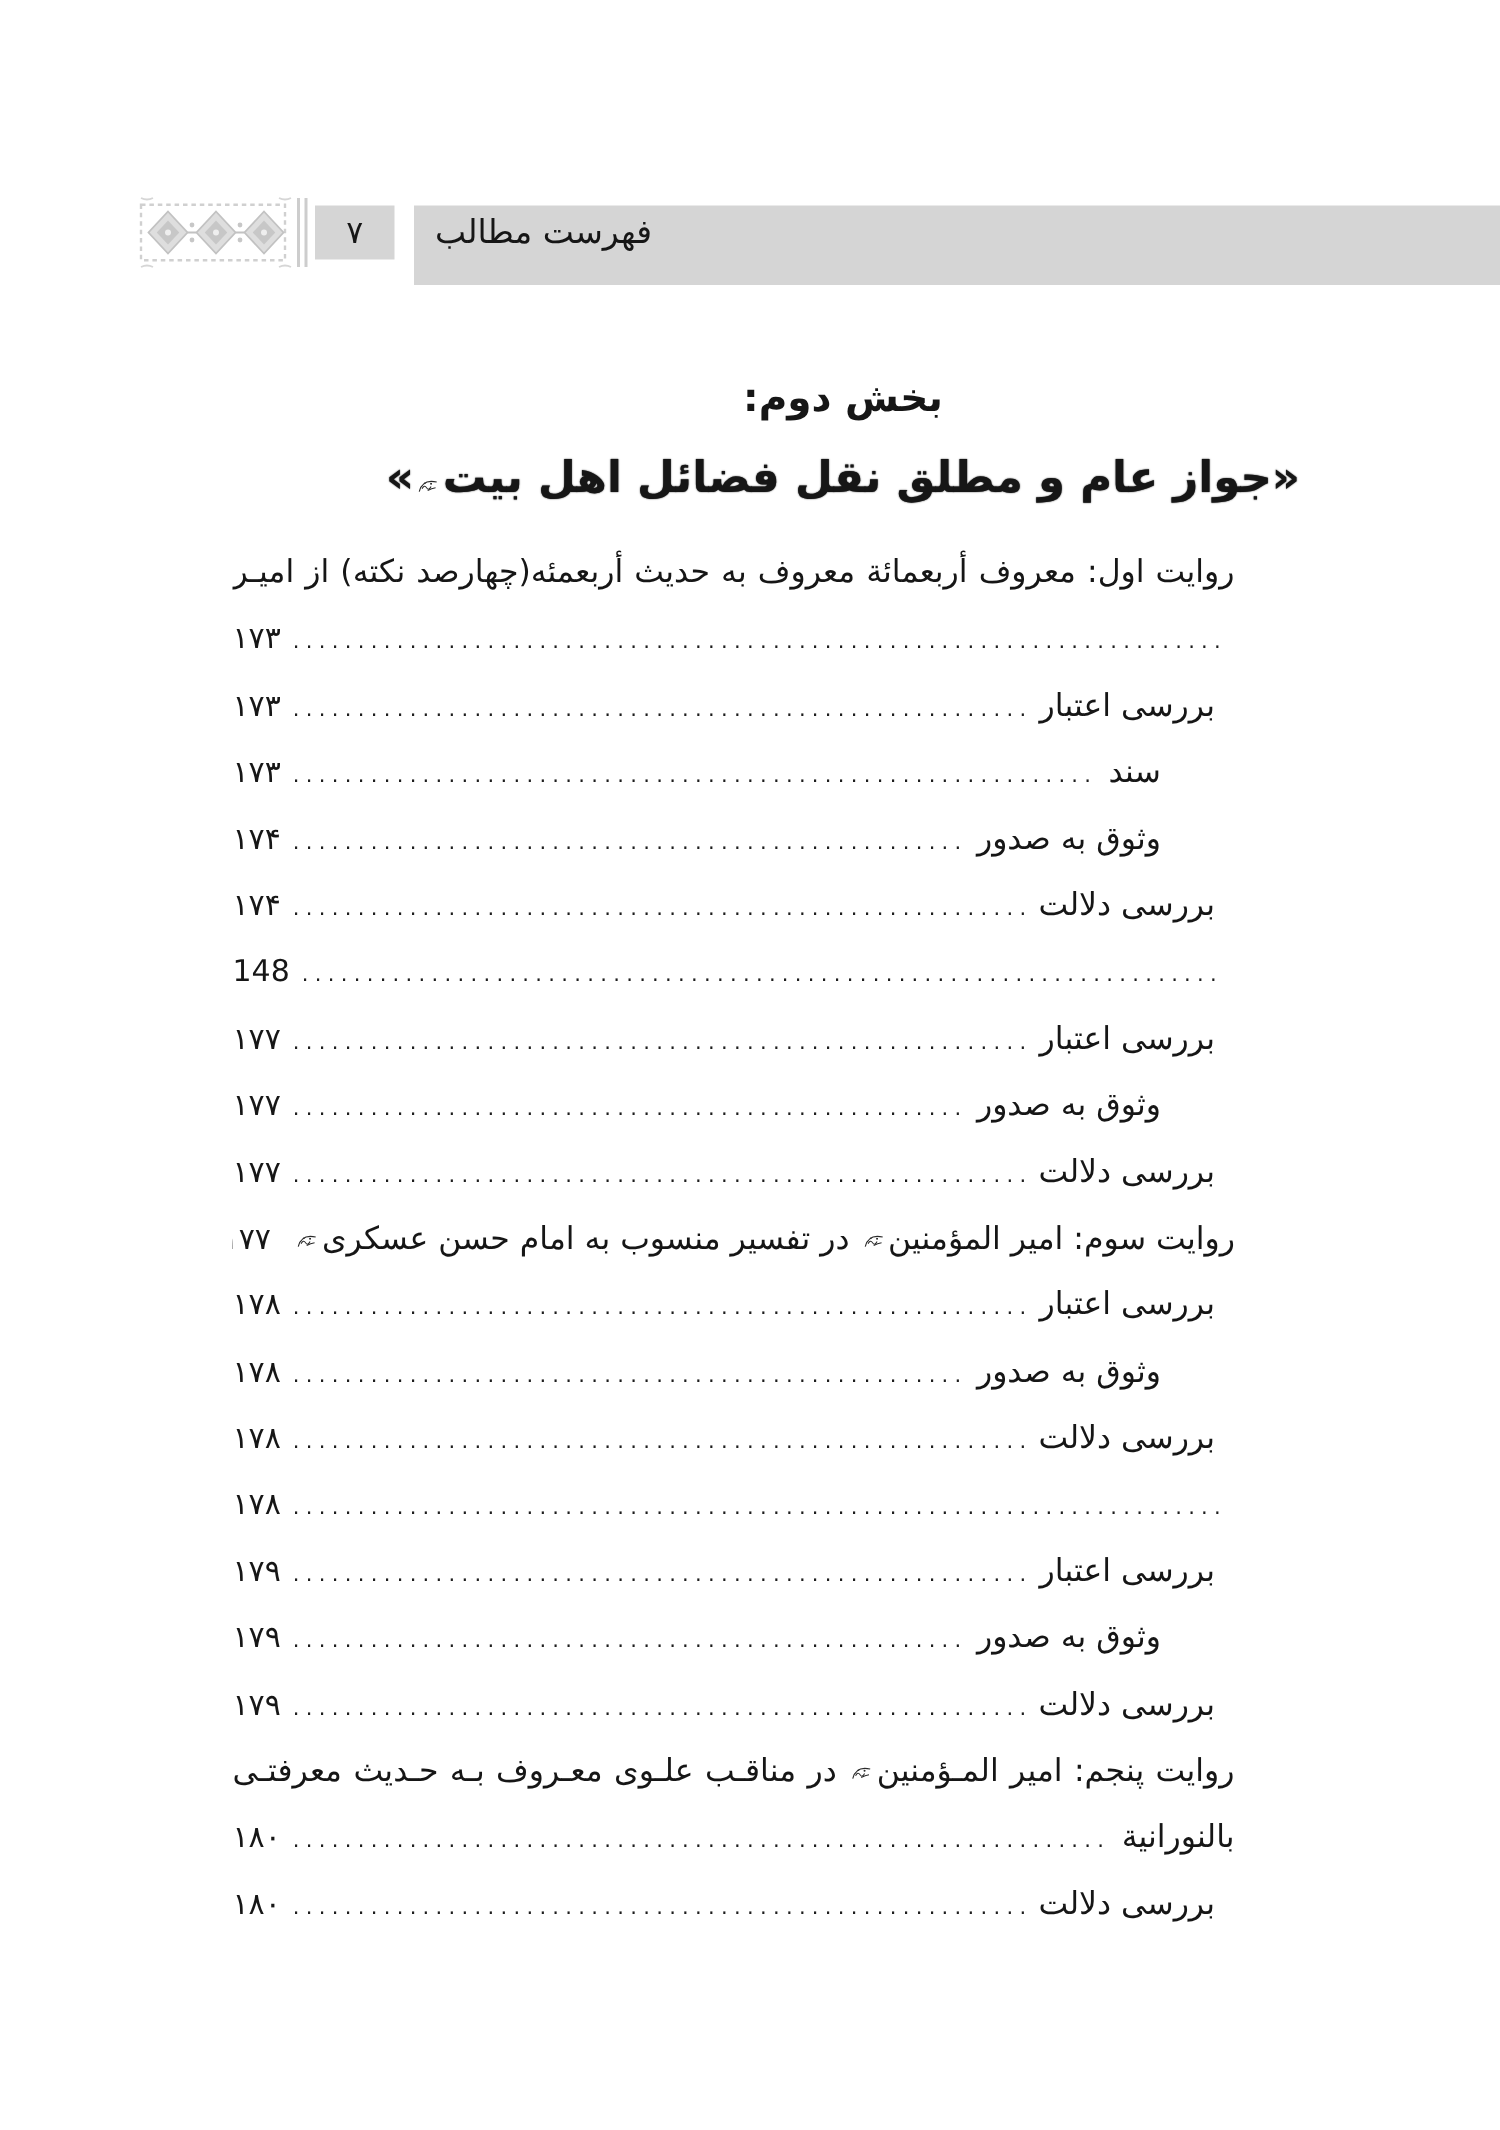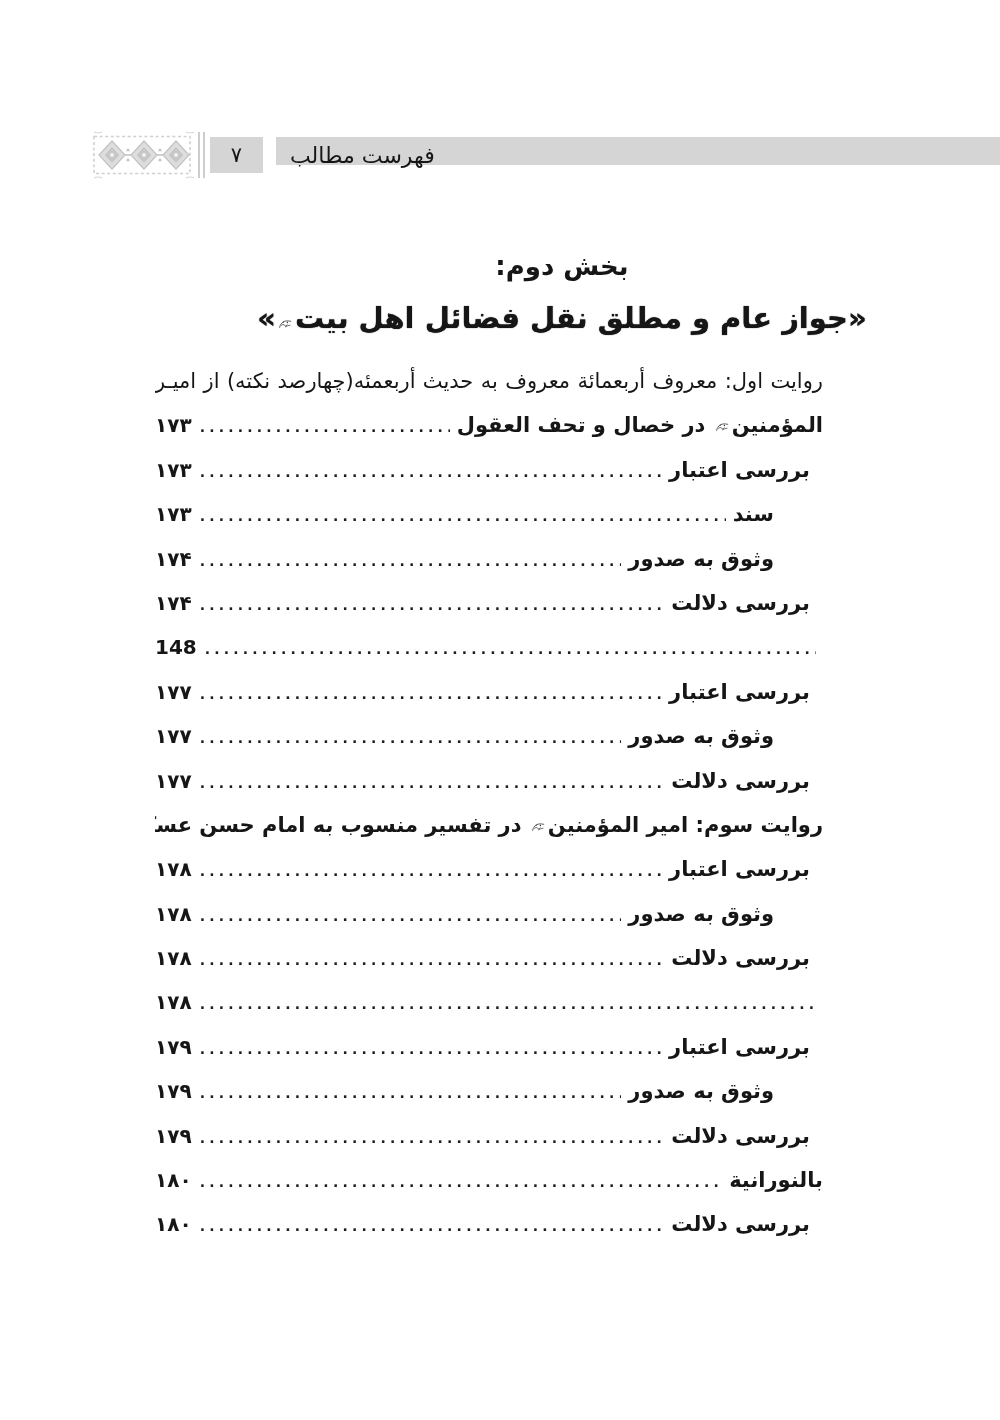--- a/index.html
+++ b/index.html
@@ -19,42 +19,42 @@
   .orn{position:absolute;left:92px;top:-7px;width:104px;height:50px;}
   .orn svg{display:block;}
   .orn-lines{
     position:absolute;left:198px;top:-5px;height:46px;width:3px;
     border-left:2px solid #cdcdcd;border-right:2px solid #cdcdcd;
   }
   .num-box{
     position:absolute;left:210px;top:0;width:53px;height:36px;
     background:#d5d5d5;text-align:center;line-height:37px;font-size:21px;
   }
-  .title-bar{position:absolute;left:276px;right:0;top:0;height:28px;background:#d5d5d5;}
+  .title-bar{position:absolute;left:276px;right:0;top:0;height:53px;background:#d5d5d5;}
   .title-bar .bar-label{
     position:absolute;left:14px;top:0;height:36px;line-height:38px;
     font-size:22px;direction:rtl;white-space:nowrap;
   }
 
   
   .content{position:absolute;top:196px;left:0;width:100%;margin-top:48px;}
   .part-heading{
     margin:0;height:44px;line-height:44px;text-align:center;
     font-size:26px;font-weight:bold;transform:translateX(62px);
   }
   .sub-heading{
     margin:0;height:60px;line-height:60px;text-align:center;
     font-size:29px;font-weight:900;transform:translateX(62px);
     text-shadow:0 0 1px currentColor;
   }
 
   
   .toc{margin:11px 177px 0 155px;}
   .toc-row{display:flex;align-items:baseline;height:44.4px;overflow:hidden;}
-  .toc-row > *{line-height:44.4px;font-weight:bold;}
+  .toc-row > *{line-height:44.4px;}
   .toc-text{font-size:21px;white-space:nowrap;}
   .toc-dots{
     flex:1;overflow:hidden;white-space:nowrap;direction:ltr;
     font-size:14px;letter-spacing:4.2px;color:#1d1d1d;
     margin:0 7px 0 8px;
   }
   .toc-page{font-size:20px;white-space:nowrap;}
   .lvl2{padding-right:13px;}
   .lvl3{padding-right:49px;}
   .row-fill{
@@ -107,27 +107,20 @@
     <h2 class="sub-heading">«جواز عام و مطلق نقل فضائل اهل بیت<span class="hon"><svg width="15" height="12" viewBox="0 0 20 16" aria-hidden="true">
             <path d="M2 13 C4 5 9 2.5 17.5 4.5" fill="none" stroke="#2a2a2a" stroke-width="1"></path>
             <path d="M4.5 10.5 q2 -4 4 -1 t4 -1" fill="none" stroke="#2a2a2a" stroke-width="0.9"></path>
             <path d="M9.5 12 q3.5 -2 7 -2.5" fill="none" stroke="#2a2a2a" stroke-width="0.9"></path>
             <circle cx="12.5" cy="6" r="0.9" fill="#2a2a2a"></circle>
             <circle cx="7" cy="5.5" r="0.7" fill="#2a2a2a"></circle>
           </svg></span>»</h2>
     <div class="toc">
         <div class="row-fill lvl1">روایت اول:  معروف أربعمائة معروف به حدیث أربعمئه(چهارصد نکته) از امیـر</div>
         <div class="toc-row lvl1">
-          <span class="toc-text">المؤمنین<span class="hon"><svg width="15" height="12" viewBox="0 0 20 16" aria-hidden="true">
-                <path d="M2 13 C4 5 9 2.5 17.5 4.5" fill="none" stroke="#2a2a2a" stroke-width="1"></path>
-                <path d="M4.5 10.5 q2 -4 4 -1 t4 -1" fill="none" stroke="#2a2a2a" stroke-width="0.9"></path>
-                <path d="M9.5 12 q3.5 -2 7 -2.5" fill="none" stroke="#2a2a2a" stroke-width="0.9"></path>
-                <circle cx="12.5" cy="6" r="0.9" fill="#2a2a2a"></circle>
-                <circle cx="7" cy="5.5" r="0.7" fill="#2a2a2a"></circle>
-              </svg></span> در خصال و تحف العقول</span>
           <span class="toc-dots">............................................................................................................................................................................................................................</span>
           <span class="toc-page">۱۷۳</span>
         </div>
         <div class="toc-row lvl2">
           <span class="toc-text">بررسی اعتبار</span>
           <span class="toc-dots">............................................................................................................................................................................................................................</span>
           <span class="toc-page">۱۷۳</span>
         </div>
         <div class="toc-row lvl3">
           <span class="toc-text">سند</span>
@@ -207,20 +200,27 @@
         <div class="toc-row lvl3">
           <span class="toc-text">وثوق به صدور</span>
           <span class="toc-dots">............................................................................................................................................................................................................................</span>
           <span class="toc-page">۱۷۹</span>
         </div>
         <div class="toc-row lvl2">
           <span class="toc-text">بررسی دلالت</span>
           <span class="toc-dots">............................................................................................................................................................................................................................</span>
           <span class="toc-page">۱۷۹</span>
         </div>
+        <div class="row-fill lvl1">روایت پنجم:  امیر المـؤمنین<span class="hon"><svg width="15" height="12" viewBox="0 0 20 16" aria-hidden="true">
+              <path d="M2 13 C4 5 9 2.5 17.5 4.5" fill="none" stroke="#2a2a2a" stroke-width="1"></path>
+              <path d="M4.5 10.5 q2 -4 4 -1 t4 -1" fill="none" stroke="#2a2a2a" stroke-width="0.9"></path>
+              <path d="M9.5 12 q3.5 -2 7 -2.5" fill="none" stroke="#2a2a2a" stroke-width="0.9"></path>
+              <circle cx="12.5" cy="6" r="0.9" fill="#2a2a2a"></circle>
+              <circle cx="7" cy="5.5" r="0.7" fill="#2a2a2a"></circle>
+            </svg></span> در مناقـب علـوی  معـروف بـه حـدیث معرفتـی</div>
         <div class="toc-row lvl1">
           <span class="toc-text">بالنورانیة</span>
           <span class="toc-dots">............................................................................................................................................................................................................................</span>
           <span class="toc-page">۱۸۰</span>
         </div>
         <div class="toc-row lvl2">
           <span class="toc-text">بررسی دلالت</span>
           <span class="toc-dots">............................................................................................................................................................................................................................</span>
           <span class="toc-page">۱۸۰</span>
         </div>

